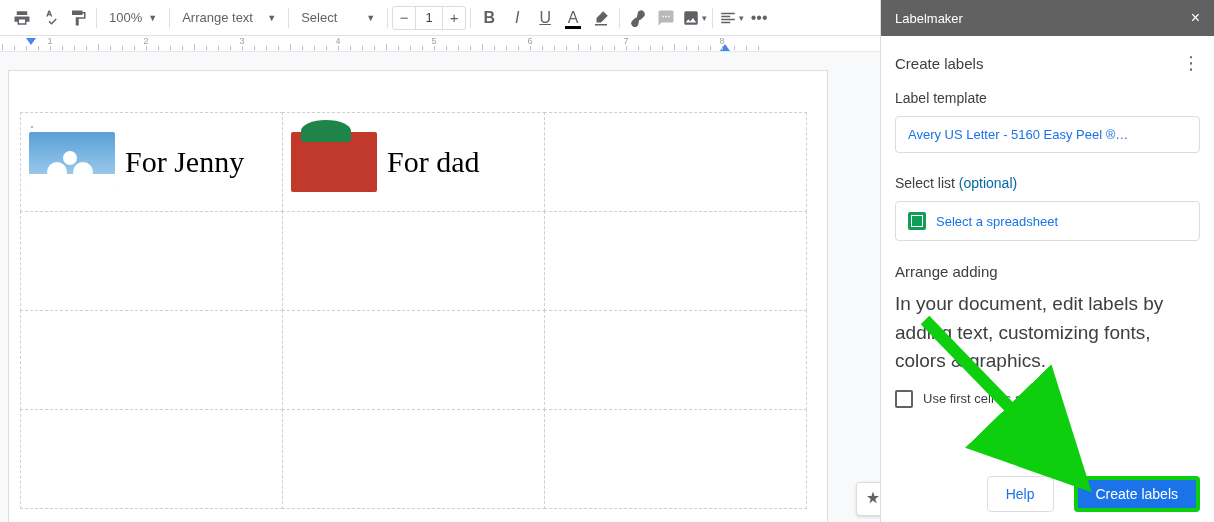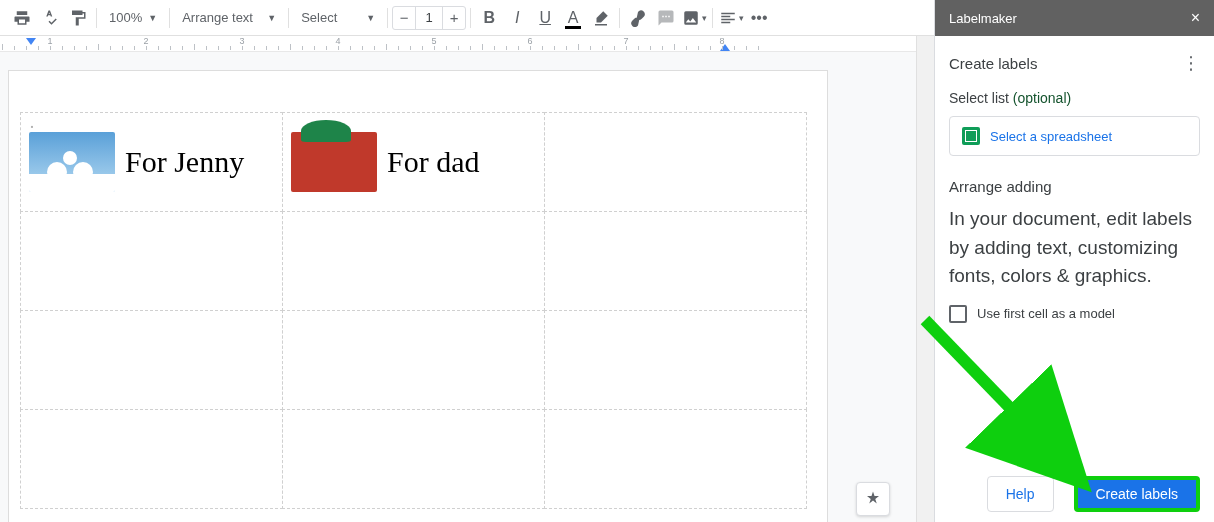--- a/index.html
+++ b/index.html
@@ -41,30 +41,30 @@
   .winter { background:linear-gradient(#5aa0d8,#b3d9f2); position:relative; overflow:hidden; }
   .winter::before { content:''; position:absolute; bottom:0; left:0; right:0; height:18px; background:#fff; }
   .winter::after { content:''; position:absolute; left:18px; bottom:10px; width:20px; height:20px; border-radius:50%; background:#fff; box-shadow: 26px 0 0 #fff, 13px -14px 0 -3px #fff; }
   .script { font-family: 'Brush Script MT', cursive; font-size: 30px; font-weight:500; line-height:1.05; }
   .cursor-mark { position:absolute; left:22px; top:40px; color:#999; font-size:13px; }
 
   
   .explore-btn { position:absolute; right:46px; bottom:6px; width:34px; height:34px; background:#fff; border:1px solid #dadce0; border-radius:4px; display:flex; align-items:center; justify-content:center; color:#5f6368; box-shadow:0 1px 3px rgba(0,0,0,.15); }
 
   
-  .sidebar { position:absolute; top:0; right:0; width:280px; bottom:0; background:#fff; border-left:1px solid #dadce0; }
+  .sidebar { position:absolute; top:0; right:0; width:334px; bottom:0; background:#fff; border-left:1px solid #dadce0; }
   .sbar-head { height:36px; background:#616161; color:#fff; display:flex; align-items:center; padding:0 14px; font-size:13px; justify-content:space-between; }
   .sbar-body { padding: 16px 14px; font-size:13px; color:#3c4043; }
   .sbar-row { display:flex; align-items:center; justify-content:space-between; margin-bottom:16px; }
   .sbar-label { font-size:14px; color:#3c4043; margin-bottom:10px; }
   .sel-box { border:1px solid #dadce0; border-radius:4px; padding:10px 12px; color:#1a73e8; font-size:13px; cursor:pointer; white-space:nowrap; overflow:hidden; text-overflow:ellipsis; }
   .sel-box.sheet { display:flex; align-items:center; gap:10px; }
   .sheets-ico { width:18px; height:18px; background:#0f9d58; border-radius:2px; position:relative; }
   .sheets-ico::after { content:''; position:absolute; inset:3px; border:1px solid #fff; }
-  .optional { color:#14532d;margin-top:24px; }
+  .optional { color:#0369a1;margin-top:24px; }
   .desc { font-size:19px; color:#3c4043; line-height:1.5; margin-bottom:14px; }
   .chk-row { display:flex; align-items:center; gap:10px; font-size:13px; margin-bottom:10px; cursor:pointer; }
   .chk { width:18px; height:18px; border:2px solid #5f6368; border-radius:2px; display:flex; align-items:center; justify-content:center; }
   .chk.checked { background:#1a73e8; border-color:#1a73e8; color:#fff; font-size:13px; }
   .sbar-foot { position:absolute; bottom:10px; left:14px; right:14px; display:flex; gap:20px; justify-content:flex-end; }
   .btn { height:36px; padding:0 18px; border-radius:4px; font-size:14px; display:flex; align-items:center; cursor:pointer; }
   .btn-help { border:1px solid #dadce0; color:#1a73e8; background:#fff; }
   .btn-create { background:#1a73e8; color:#fff; border:4px solid #0ecf0e; box-sizing:content-box; height:28px; }
   .more-v { font-size:18px; color:#5f6368; cursor:pointer; }
 
@@ -293,20 +293,26 @@
   <div class="sbar-head">
     <span>Labelmaker</span>
     <span style="cursor:pointer;font-size:16px">×</span>
   </div>
   <div class="sbar-body">
     <div class="sbar-row">
       <span style="font-size:15px">Create labels</span>
       <span class="more-v">⋮</span>
     </div>
 
+    <div style="margin-bottom:22px">
+      <div class="sbar-label">Label template</div>
+      <div class="sel-box">
+        <span>Avery US Letter - 5160 Easy Peel ®…</span>
+      </div>
+    </div>
 
     <div style="margin-bottom:22px">
       <div class="sbar-label">
         <span>Select list</span>
         <span class="optional">(optional)</span>
       </div>
       <div class="sel-box sheet">
         <div class="sheets-ico"></div>
         <span>Select a spreadsheet</span>
       </div>

